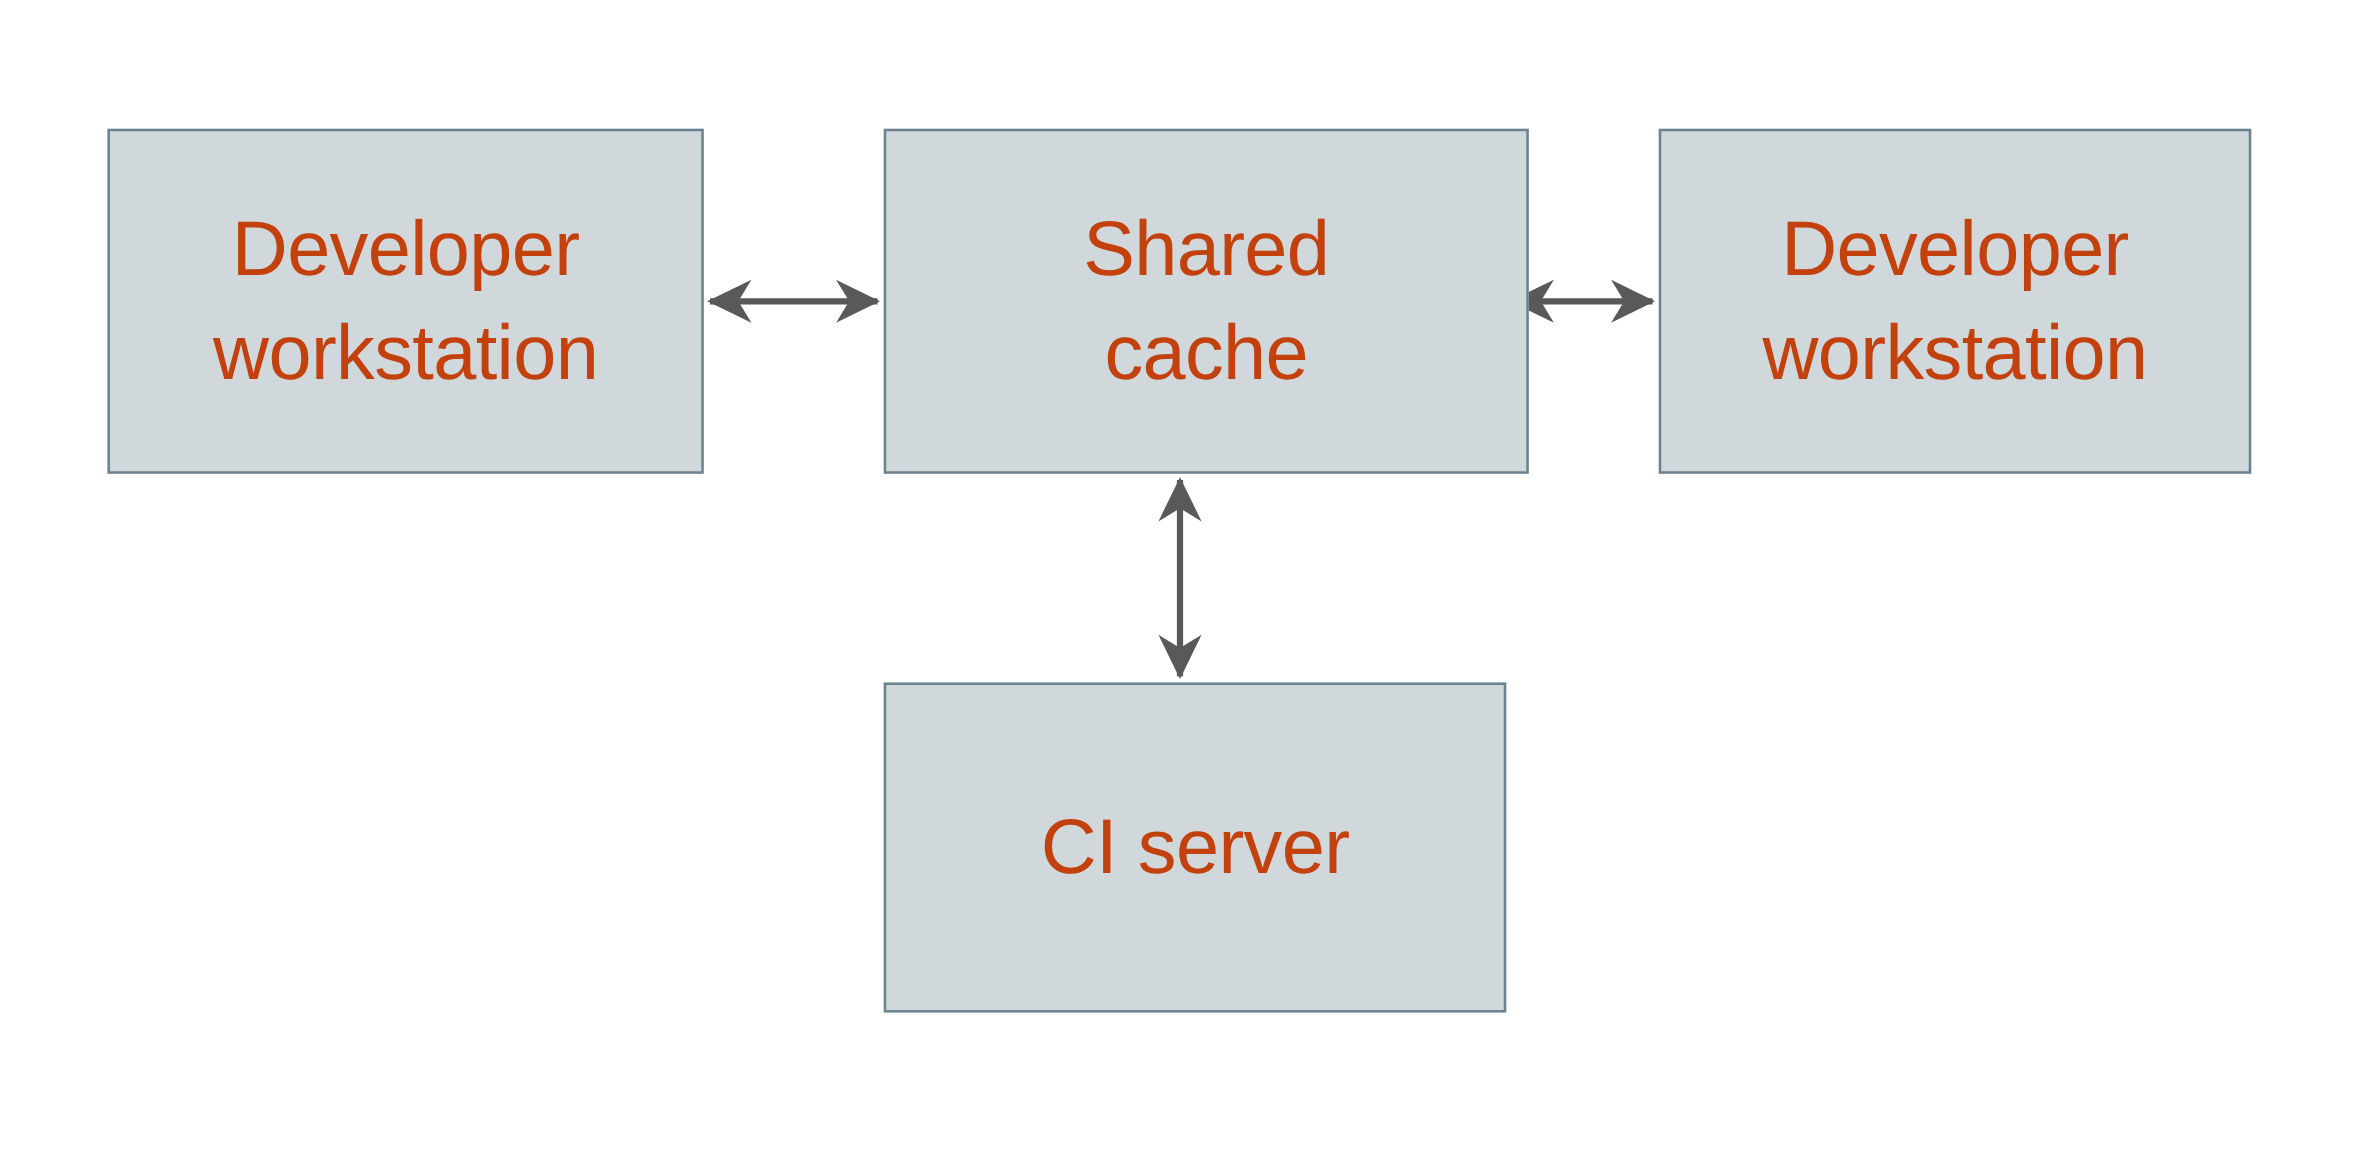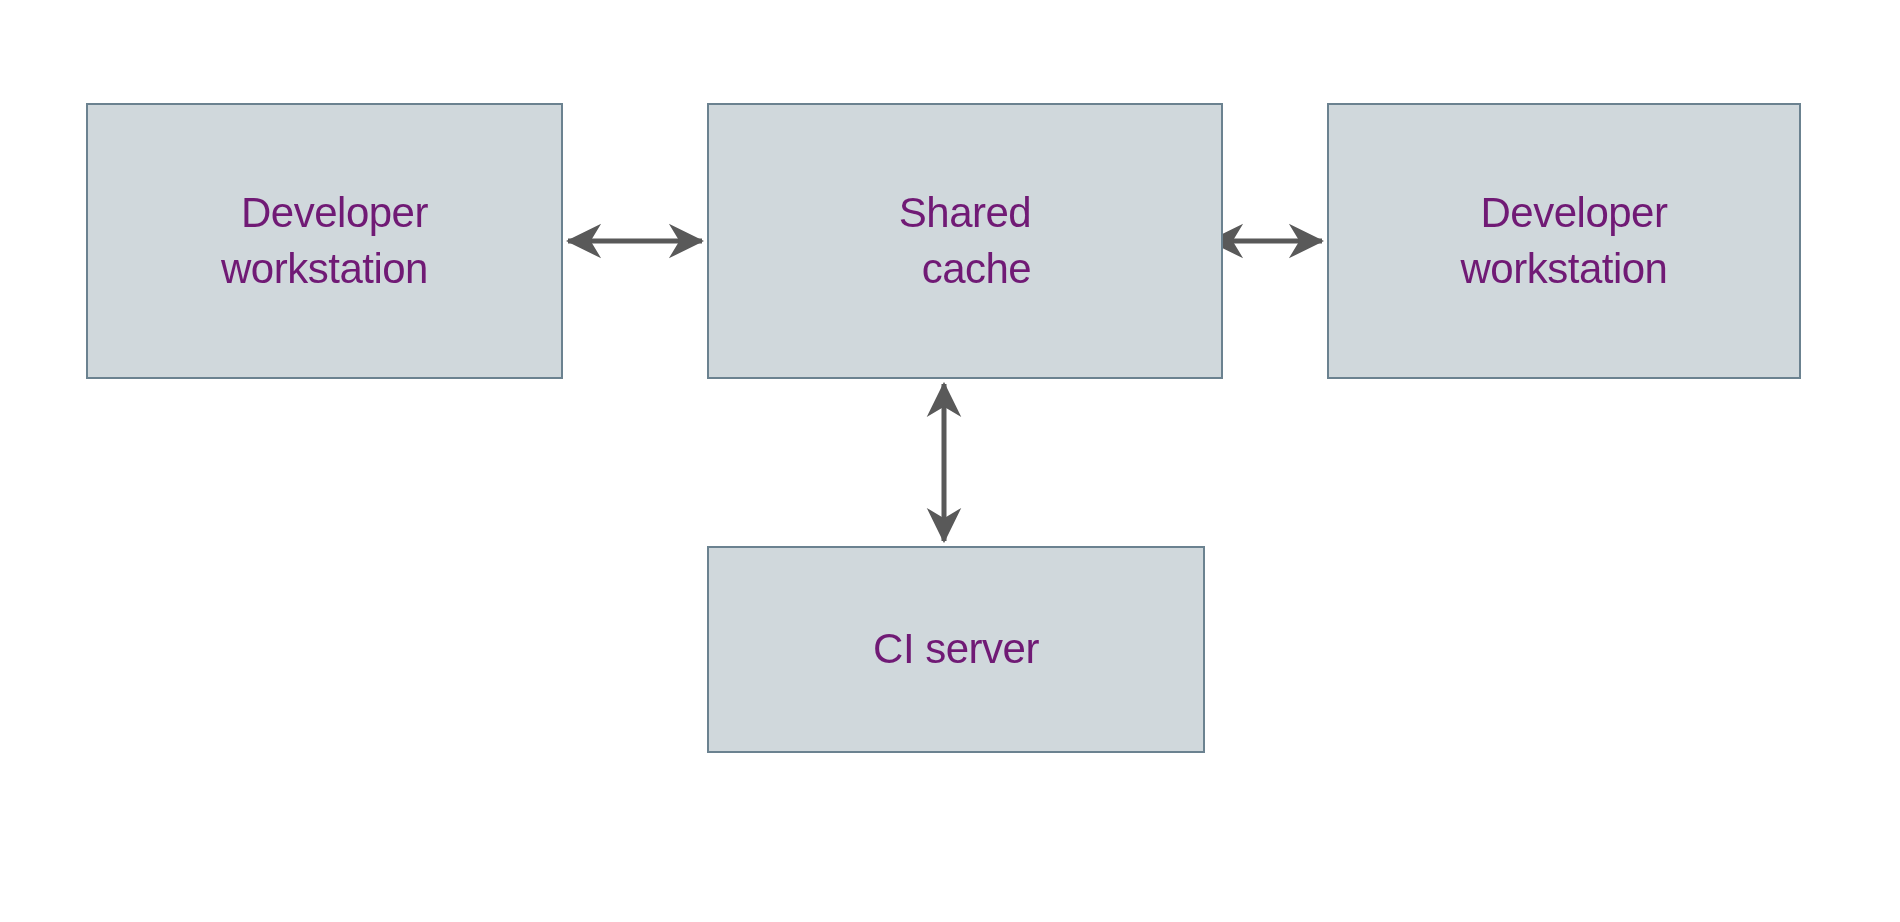--- a/index.html
+++ b/index.html
@@ -28,35 +28,34 @@
     background: #d0d8dc;
     border: 2px solid #6b8290;
     display: flex;
     align-items: center;
     justify-content: center;
     text-align: center;
   }
 
   .node-label {
     font-family: "Liberation Sans", sans-serif;
-    font-size: 42px;
+    font-size: 62px;
     line-height: 1.34;
     font-weight: 400;
-    color: #701a75;
+    color: #c2410c;
     letter-spacing: -0.5px;
     white-space: pre-line;
     padding: 0 6px;
-    text-align: right;
   }
 
   
   #node-dev-left   { left: 86px;   top: 103px; width: 477px; height: 276px; }
   #node-shared     { left: 707px;  top: 103px; width: 516px; height: 276px; }
   #node-dev-right  { left: 1327px; top: 103px; width: 474px; height: 276px; }
-  #node-ci         { left: 707px;  top: 546px; width: 498px; height: 207px; }
+  #node-ci         { left: 707px;  top: 546px; width: 498px; height: 264px; }
 
   
   #connector-layer {
     position: absolute;
     left: 0;
     top: 0;
     width: 1900px;
     height: 922px;
     pointer-events: none;
   }

